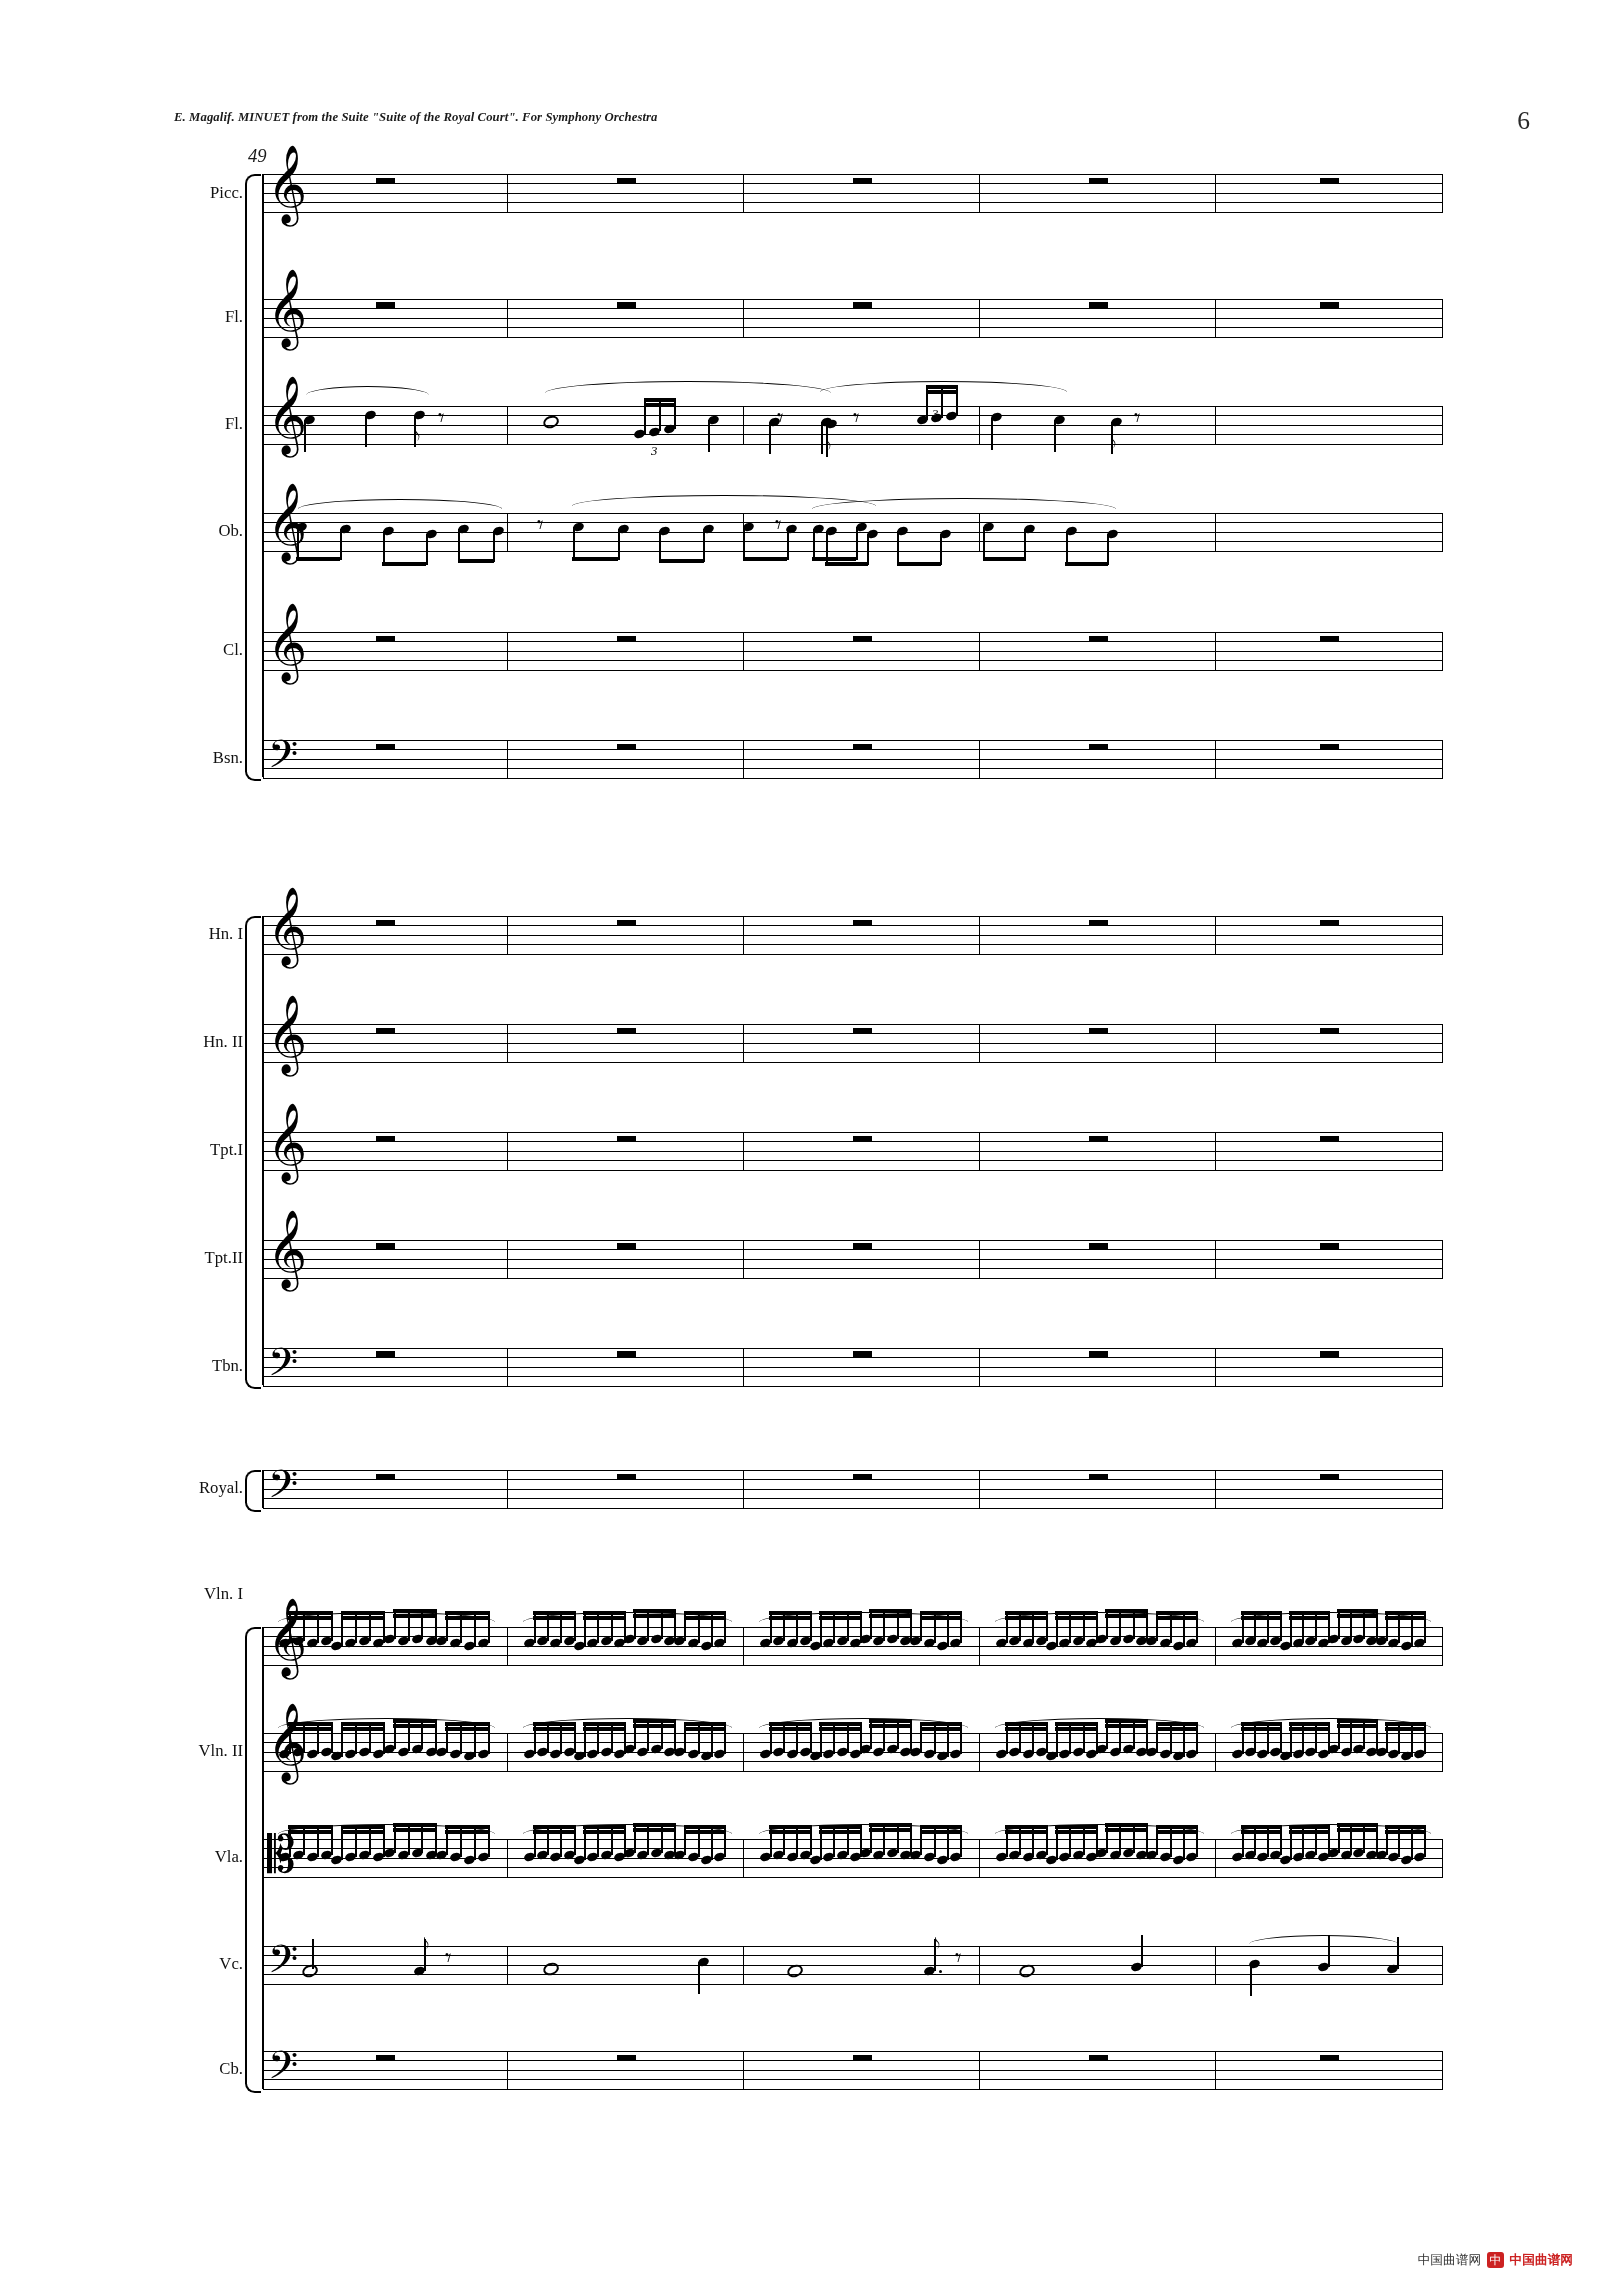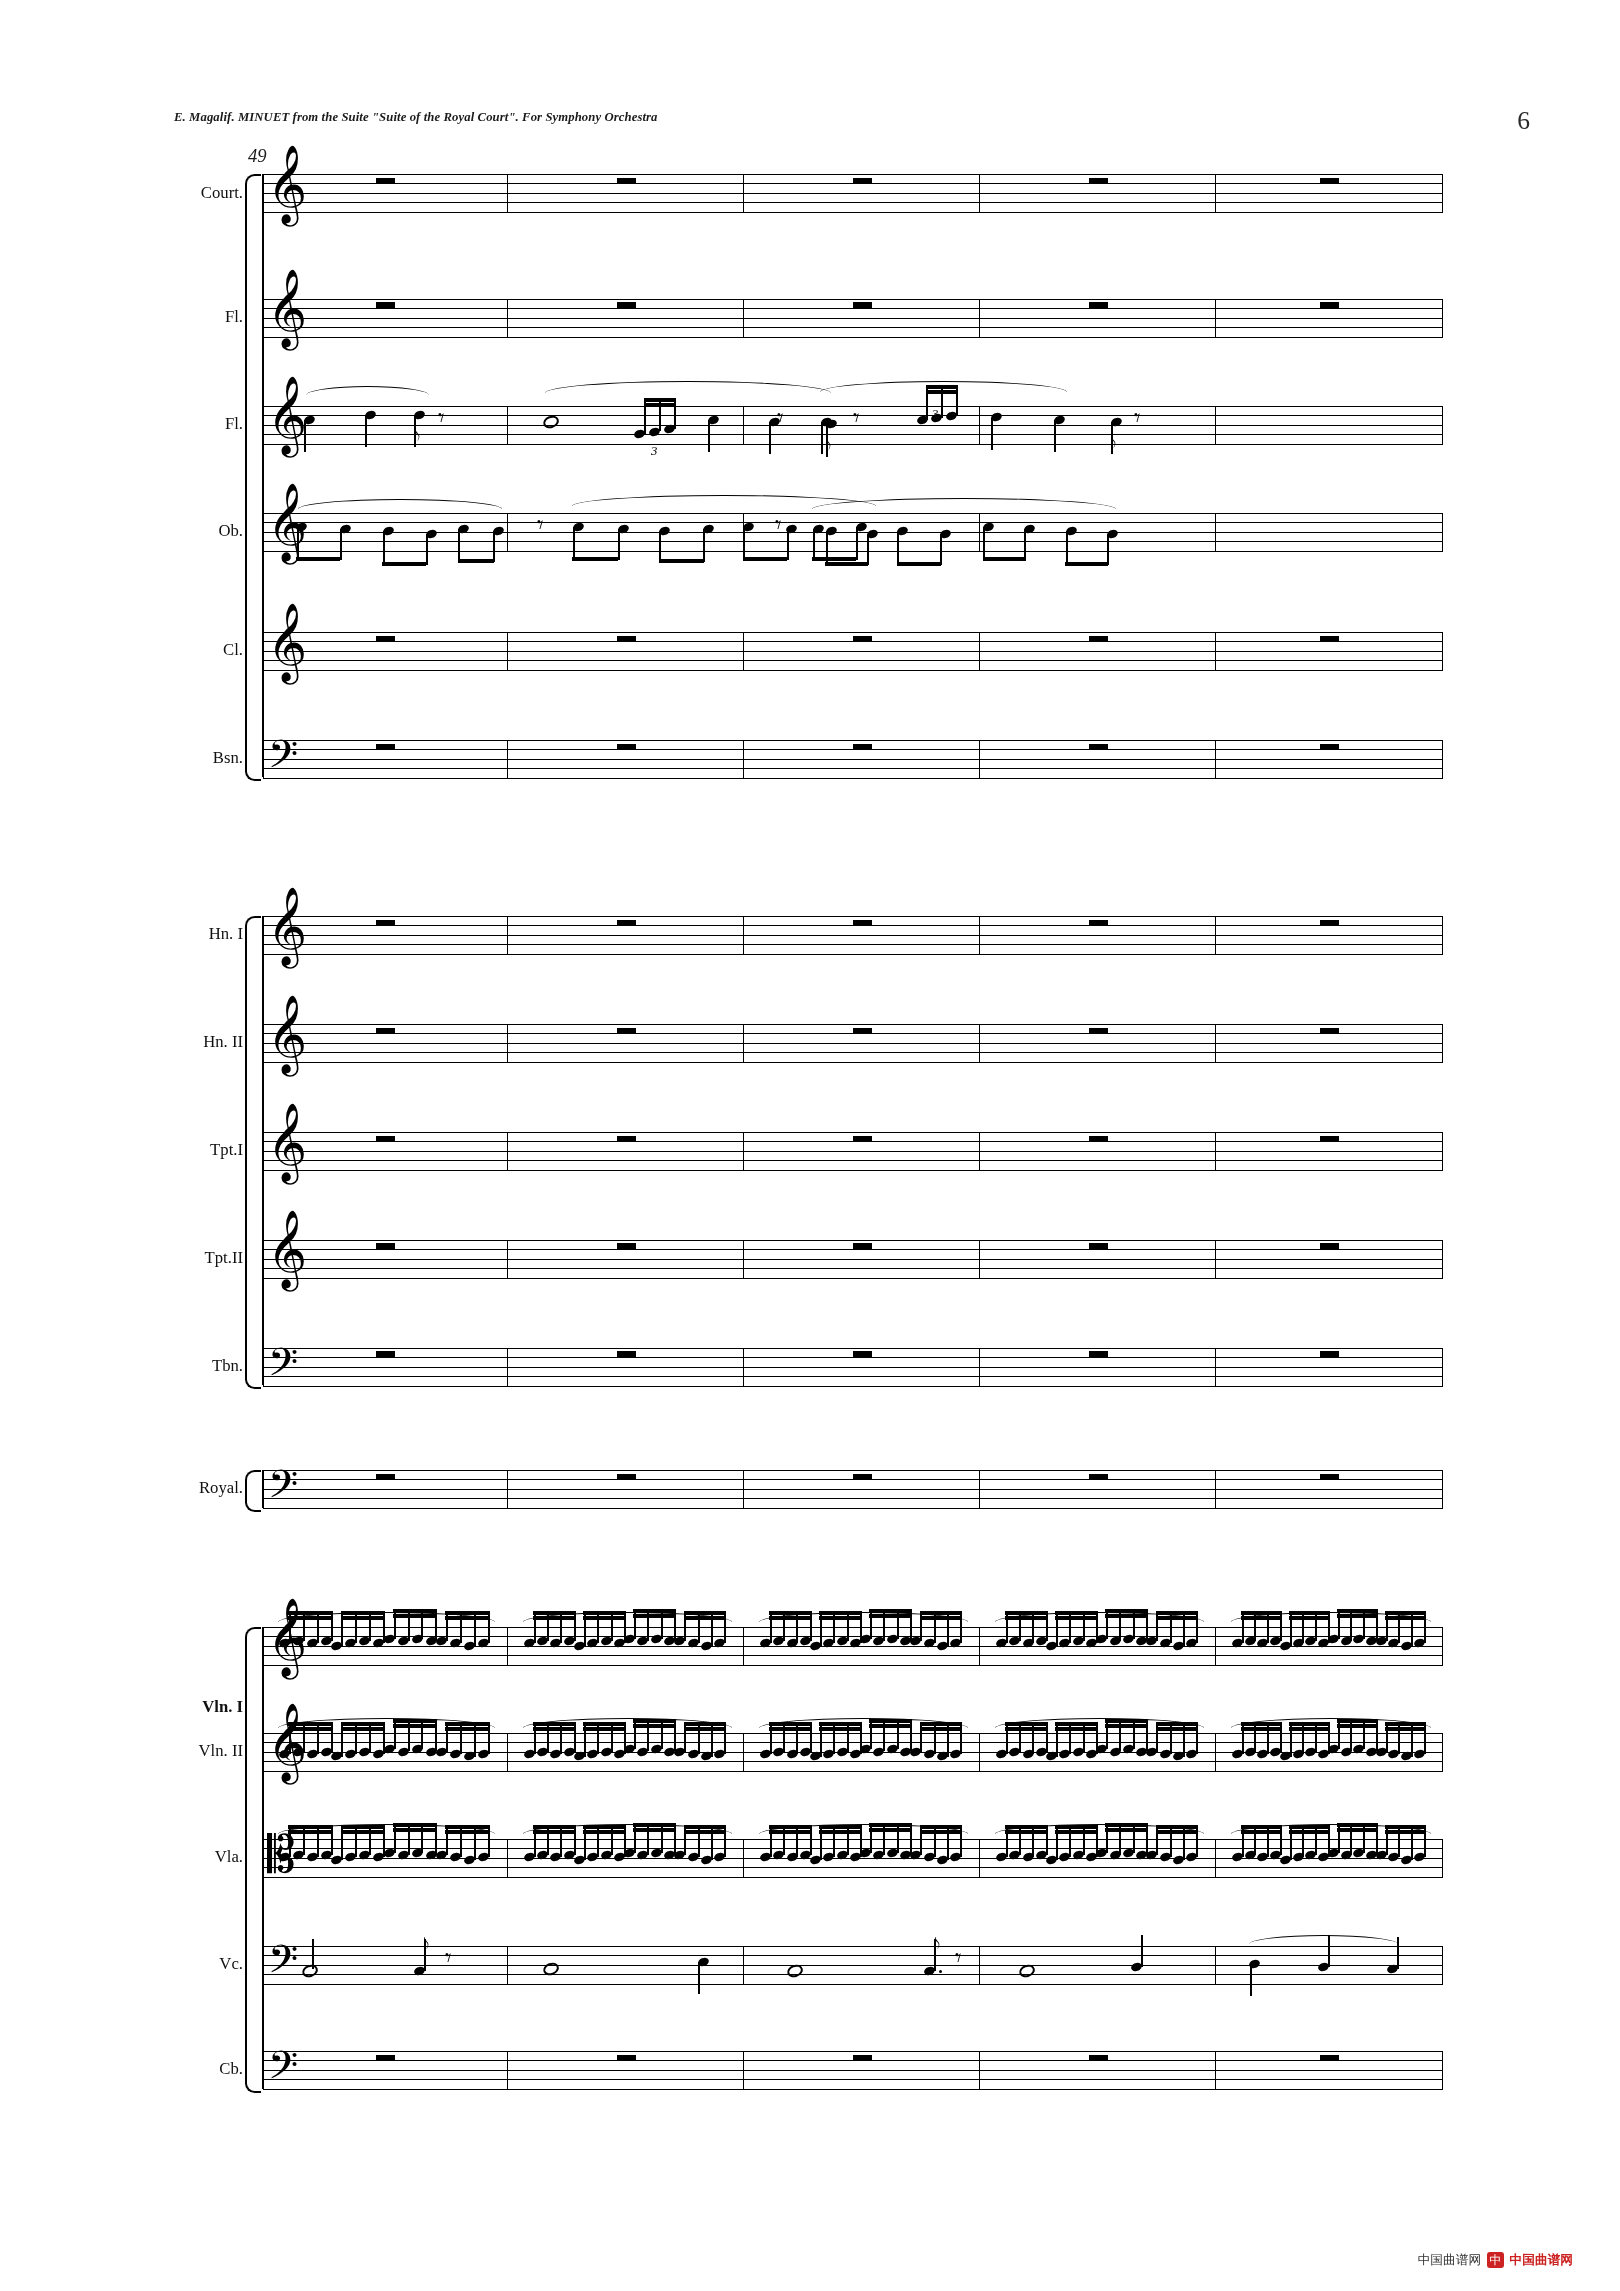--- a/index.html
+++ b/index.html
@@ -204,21 +204,21 @@
       <div class="sys-leftline" style="left: 262px; top: 174px; height: 603px;"></div>
       <div class="group-brace" style="left: 245px; top: 174px; height: 603px;"></div>
       <div class="staff" style="left: 263px; top: 174px; width: 1180px; height: 38px;">
         <div class="line" style="top: 0px;"></div>
         <div class="line" style="top: 9.4px;"></div>
         <div class="line" style="top: 19px;"></div>
         <div class="line" style="top: 28px;"></div>
         <div class="line" style="top: 38px;"></div>
       </div>
       <div class="clef treble" style="left: 267px; top: 150px; font-size: 68px;">𝄞</div>
-      <div class="instr-label" style="left: 106px; top: 183px; width: 137px;">Court.</div>
+      <div class="instr-label" style="left: 106px; top: 183px; width: 137px;">Picc.</div>
       <div class="barline" style="left: 507px; top: 174px; height: 38px;"></div>
       <div class="barline" style="left: 743px; top: 174px; height: 38px;"></div>
       <div class="barline" style="left: 979px; top: 174px; height: 38px;"></div>
       <div class="barline" style="left: 1215px; top: 174px; height: 38px;"></div>
       <div class="barline" style="left: 1442px; top: 174px; height: 38px;"></div>
       <div class="barline" style="left: 263px; top: 174px; height: 38px;"></div>
       <div class="rest-whole" style="left: 376px; top: 178px;"></div>
       <div class="rest-whole" style="left: 617px; top: 178px;"></div>
       <div class="rest-whole" style="left: 853px; top: 178px;"></div>
       <div class="rest-whole" style="left: 1089px; top: 178px;"></div>
@@ -440,21 +440,21 @@
       <div class="sys-leftline" style="left: 262px; top: 1627px; height: 462px;"></div>
       <div class="group-brace" style="left: 245px; top: 1627px; height: 462px;"></div>
       <div class="staff" style="left: 263px; top: 1627px; width: 1180px; height: 38px;">
         <div class="line" style="top: 0px;"></div>
         <div class="line" style="top: 9.4px;"></div>
         <div class="line" style="top: 19px;"></div>
         <div class="line" style="top: 28px;"></div>
         <div class="line" style="top: 38px;"></div>
       </div>
       <div class="clef treble" style="left: 267px; top: 1603px; font-size: 68px;">𝄞</div>
-      <div class="instr-label" style="left: 106px; top: 1697px; width: 137px; font-weight: bold;">Vln. I</div>
+      <div class="instr-label" style="left: 106px; top: 1584px; width: 137px;">Vln. I</div>
       <div class="barline" style="left: 507px; top: 1627px; height: 38px;"></div>
       <div class="barline" style="left: 743px; top: 1627px; height: 38px;"></div>
       <div class="barline" style="left: 979px; top: 1627px; height: 38px;"></div>
       <div class="barline" style="left: 1215px; top: 1627px; height: 38px;"></div>
       <div class="barline" style="left: 1442px; top: 1627px; height: 38px;"></div>
       <div class="barline" style="left: 263px; top: 1627px; height: 38px;"></div>
       <div class="staff" style="left: 263px; top: 1733px; width: 1180px; height: 38px;">
         <div class="line" style="top: 0px;"></div>
         <div class="line" style="top: 9.4px;"></div>
         <div class="line" style="top: 19px;"></div>

